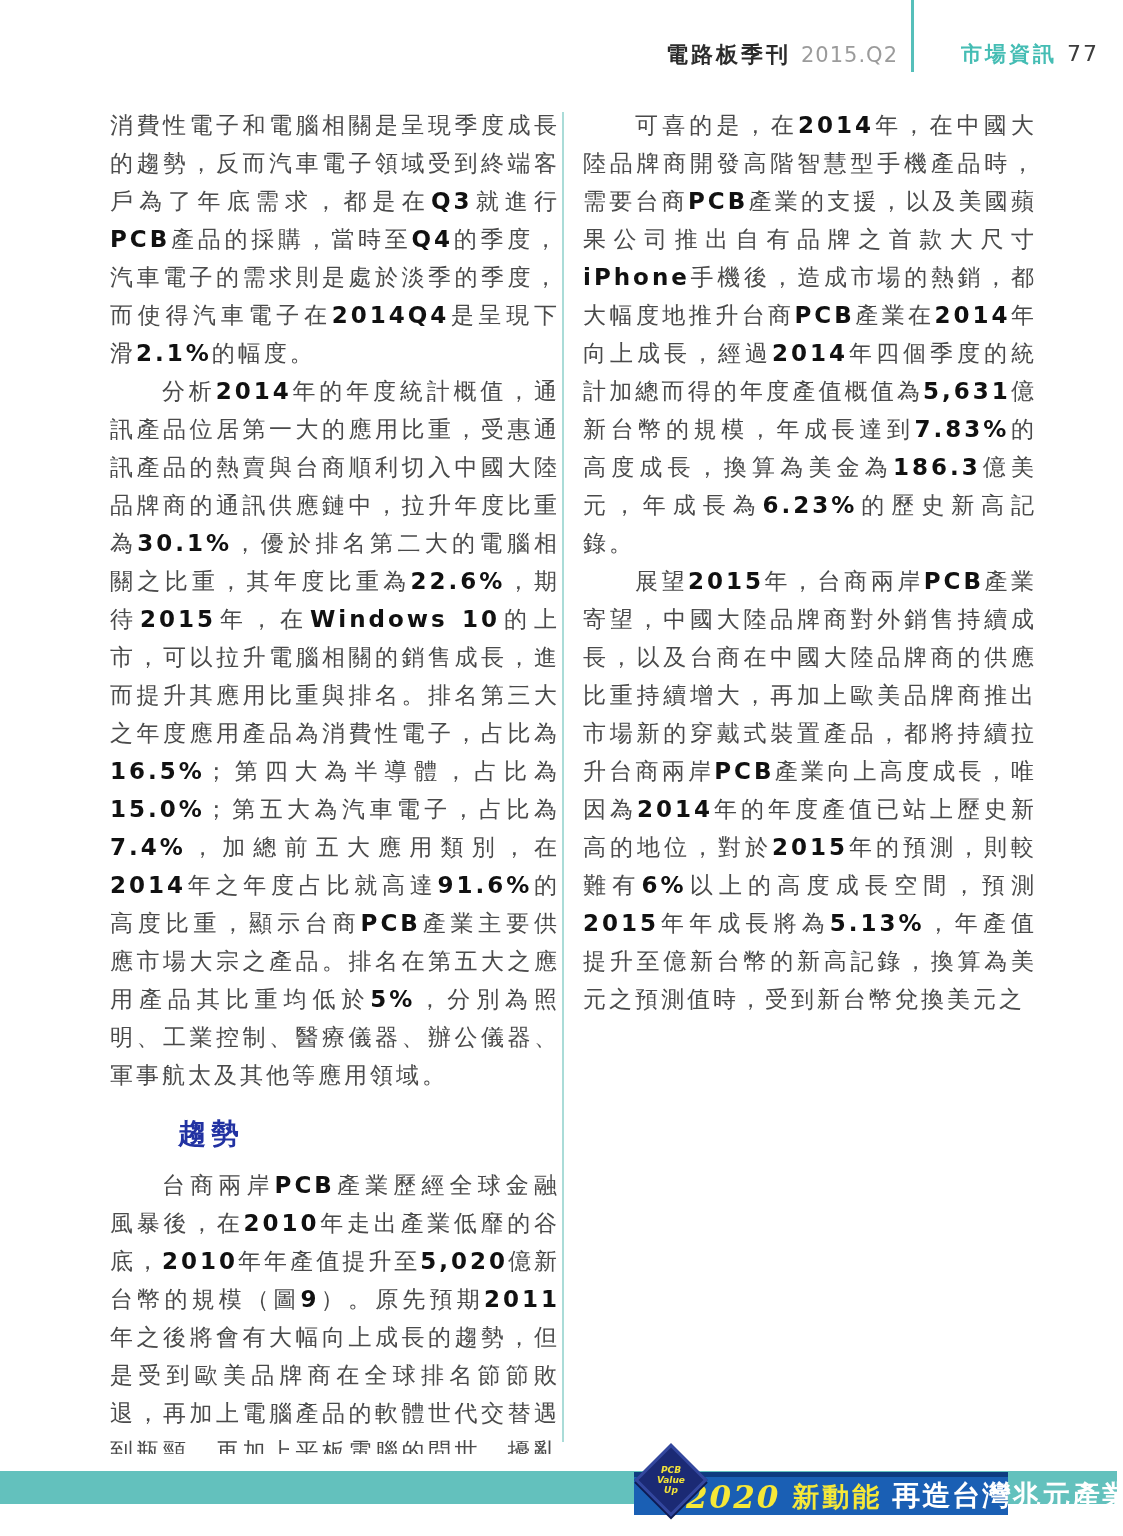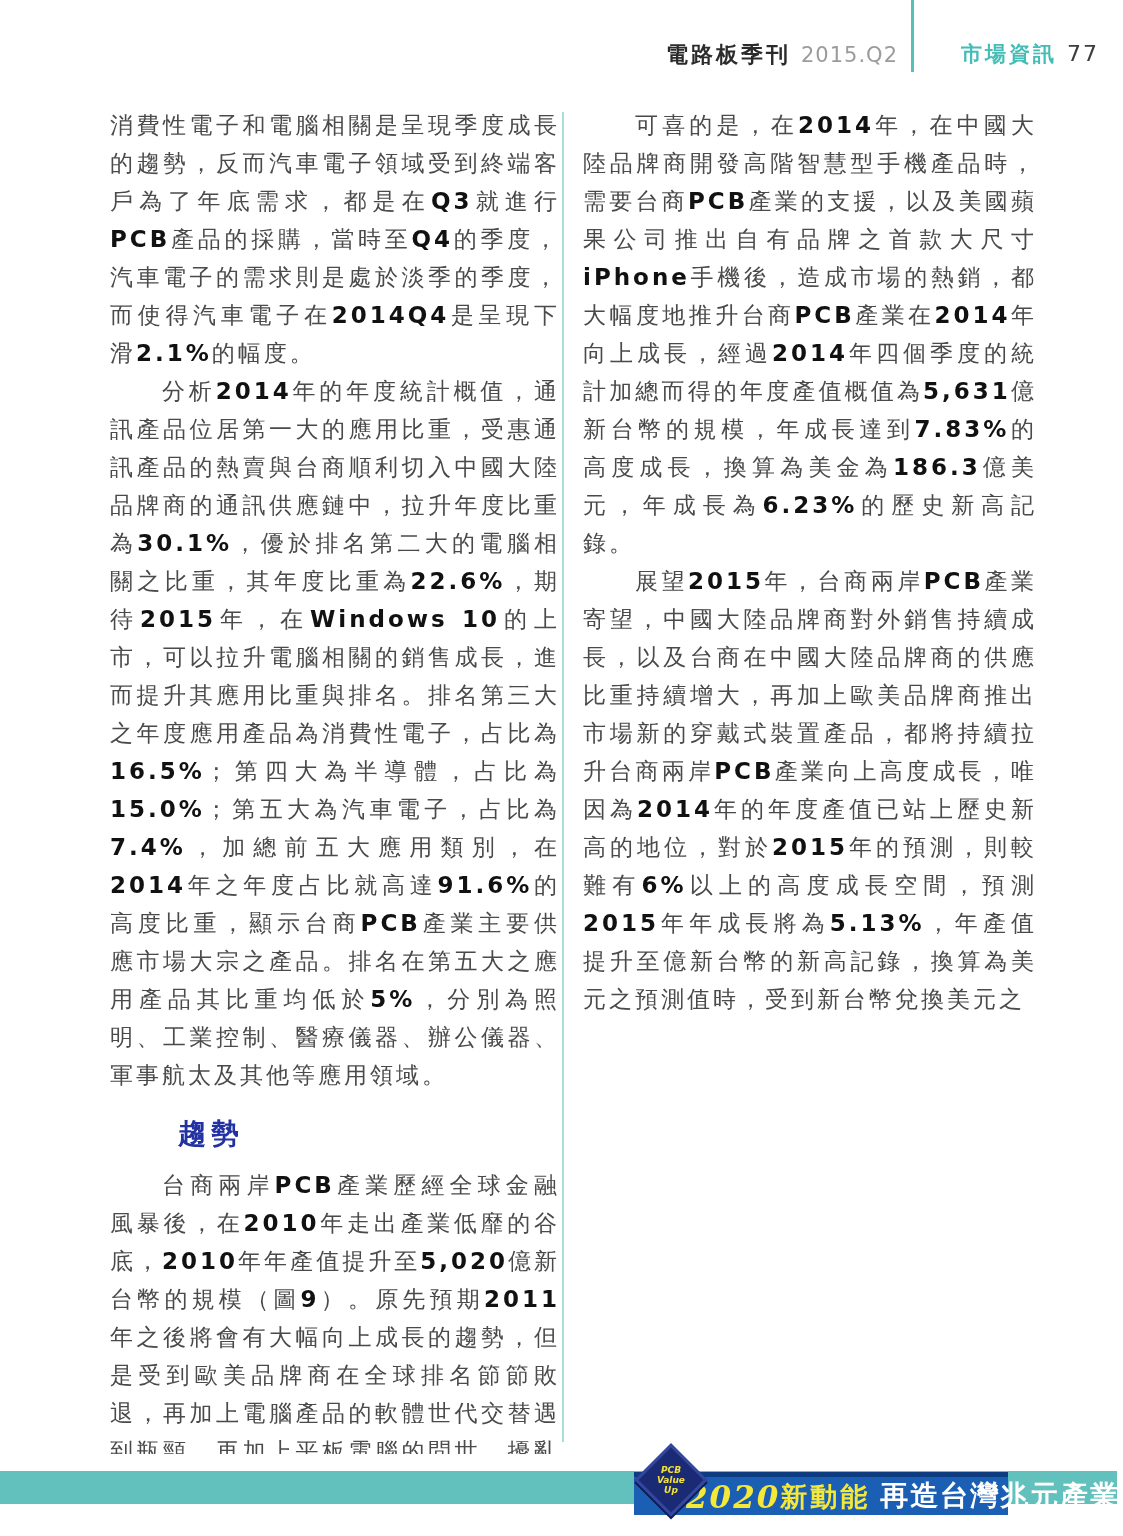--- a/index.html
+++ b/index.html
@@ -56,21 +56,21 @@
     box-sizing:border-box;
     background:#1a5fb4;border-top:5px solid #0e3c80;
     display:flex;align-items:flex-end;padding-left:52px;
     white-space:nowrap;
   }
   .banner-year{
     color:#f6e838;font-family:"DejaVu Serif","Liberation Serif",serif;
     font-style:italic;font-weight:bold;font-size:31px;letter-spacing:2px;
   }
   .banner-slogan1{
-    color:#f6e838;font-size:27px;font-weight:bold;letter-spacing:3px;
+    color:#f6e838;font-size:27px;font-weight:bold;letter-spacing:3px;margin-left:12px;
   }
   .banner-slogan2{
     color:#ffffff;font-size:28px;font-weight:bold;letter-spacing:2px;margin-left:10px;
   }
   .diamond{
     position:absolute;left:645px;top:1454px;width:46px;height:46px;
     background:#1b2a74;border:3px solid #33479f;
     box-shadow:2px 2px 0 #0d1b52;
     transform:rotate(45deg);
   }

